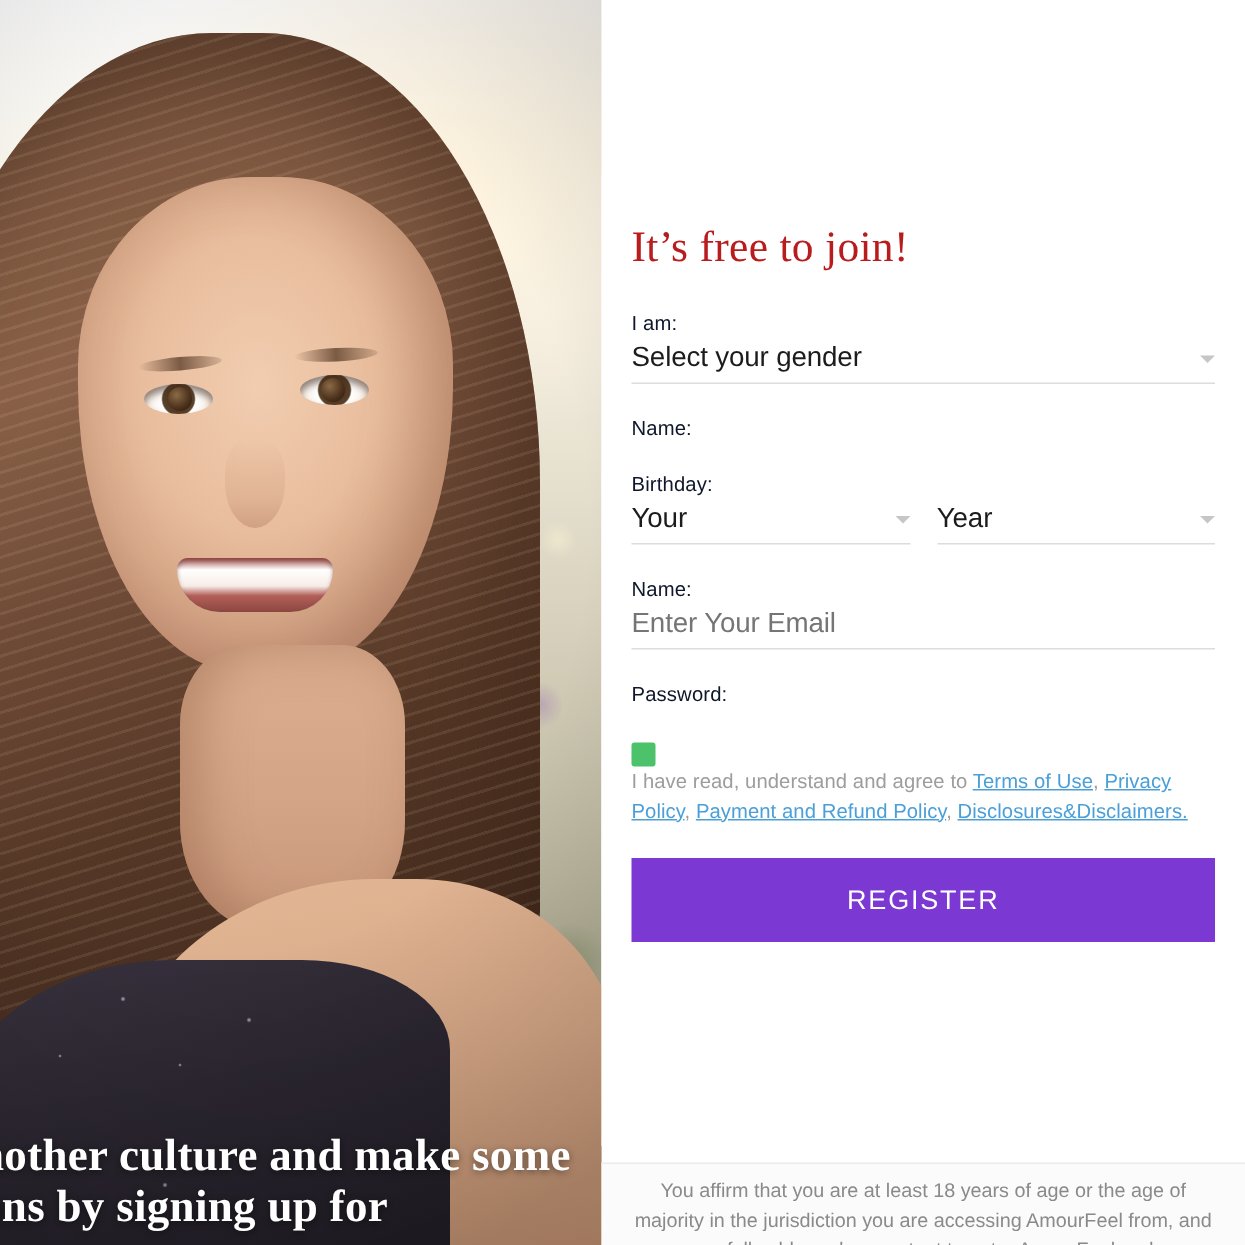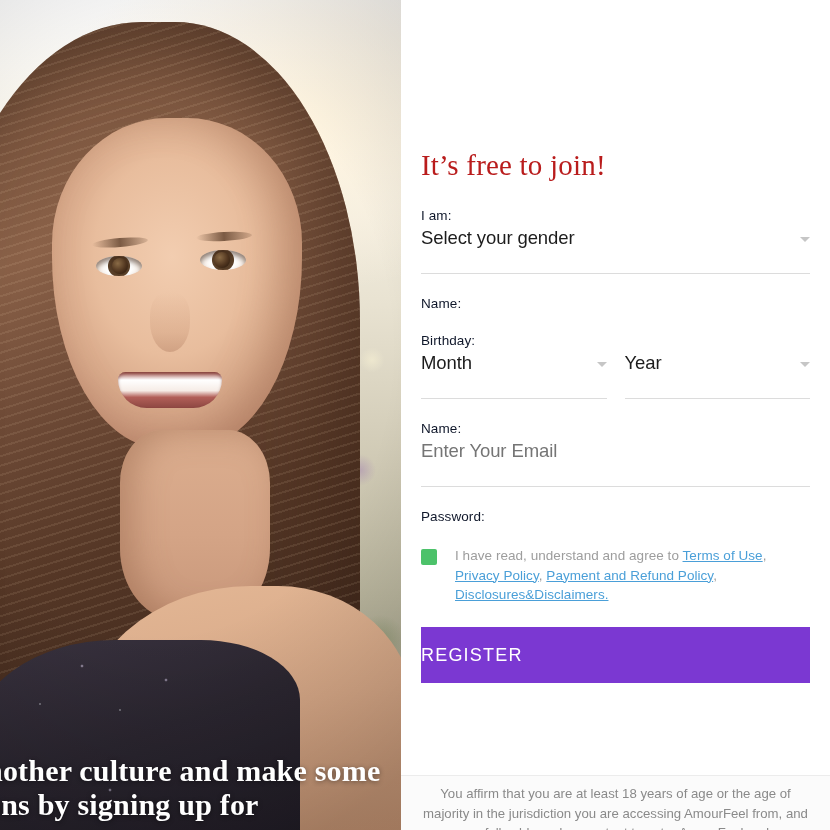--- a/index.html
+++ b/index.html
@@ -210,21 +210,21 @@
     color: #0f172a;
     margin-bottom: 3px;
     letter-spacing: .1px;
   }
 
   .field-row {
     position: relative;
     display: flex;
     align-items: flex-end;
     border-bottom: 1px solid #dcdcdc;
-    padding-bottom: 23px;
+    padding-bottom: 5px;
   }
 
   .field-value {
     flex: 1;
     font-size: 18.5px;
     color: #1c1c1c;
     line-height: 24px;
     letter-spacing: -.1px;
     background: transparent;
     border: 0;
@@ -275,20 +275,21 @@
   
   .birthday-row { display: flex; gap: 18px; }
   .birthday-row .bd-col { flex: 1 1 0; min-width: 0; }
 
   
   .terms-row {
     display: flex;
     align-items: flex-start;
     margin-top: 2px;
     margin-bottom: 22px;
+    flex-direction: column;
   }
   .terms-check {
     width: 16px; height: 16px;
     background: #4cc26a;
     border-radius: 2px;
     flex: 0 0 auto;
     margin-top: 3px;
     margin-right: 18px;
   }
   .terms-text {
@@ -306,21 +307,21 @@
     display: block;
     width: 100%;
     height: 56px;
     background: #7b38d2;
     color: #ffffff;
     font-size: 18px;
     letter-spacing: 1.2px;
     font-family: "Liberation Sans", sans-serif;
     border: 0;
     cursor: pointer;
-    text-align: left;
+    text-align: center;
     line-height: 56px;
   }
 
   
   .disclaimer {
     position: absolute;
     left: 401px;
     top: 775px;
     width: 429px;
     height: 55px;
@@ -378,21 +379,21 @@
 
     <div class="field-group">
       <div class="field-label">Name:</div>
     </div>
 
     <div class="field-group">
       <div class="field-label">Birthday:</div>
       <div class="birthday-row">
         <div class="bd-col">
           <div class="field-row">
-            <div class="field-value">Month</div>
+            <div class="field-value">Your</div>
             <div class="caret-down"></div>
           </div>
         </div>
         <div class="bd-col">
           <div class="field-row">
             <div class="field-value">Year</div>
             <div class="caret-down"></div>
           </div>
         </div>
       </div>

